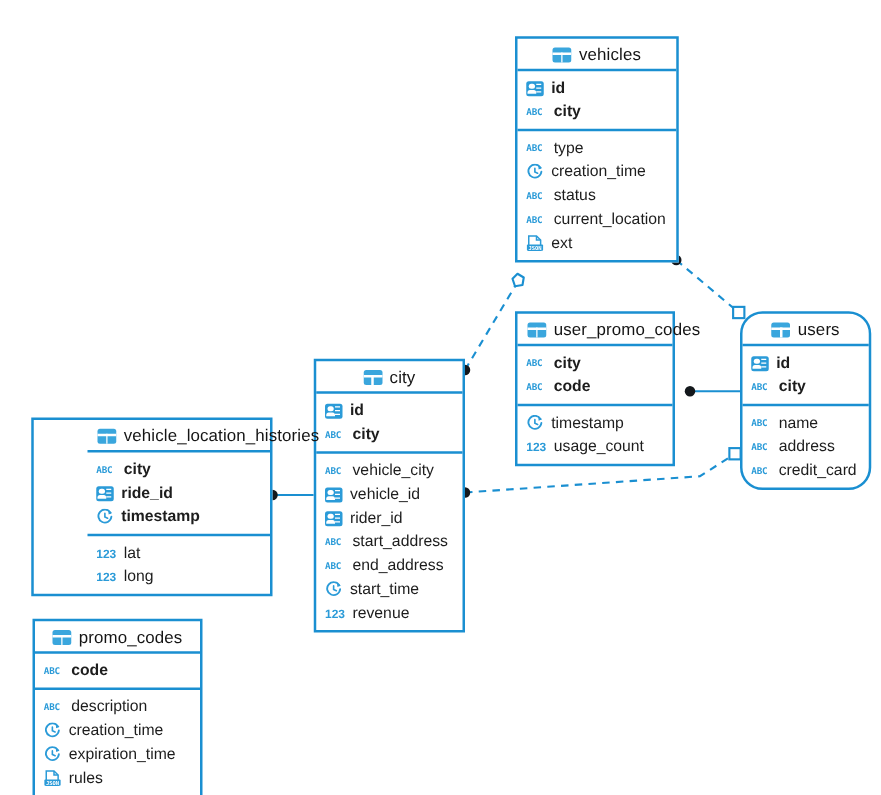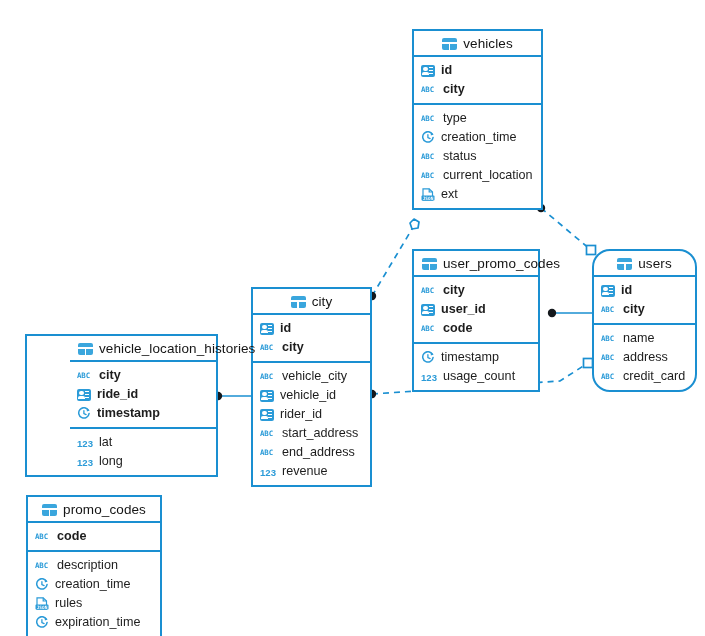--- a/index.html
+++ b/index.html
@@ -165,26 +165,20 @@
         <div class="tbl-header left">
           <span class="ic ic-table"></span>
           <span class="tbl-title">user_promo_codes</span>
         </div>
         <div class="section keys">
           <div class="field key">
             <span class="ic ic-abc">ABC</span>
             <span>city</span>
           </div>
           <div class="field key">
-            <span class="ic ic-uuid">
-              <i></i>
-            </span>
-            <span>user_id</span>
-          </div>
-          <div class="field key">
             <span class="ic ic-abc">ABC</span>
             <span>code</span>
           </div>
         </div>
         <div class="section">
           <div class="field">
             <span class="ic ic-clock">
               <svg width="14" height="13" viewBox="0 0 14 13">
                 <path d="M11.4 3.2 A5.2 5.2 0 1 0 12.1 6.4" fill="none" stroke="#2b9bd8" stroke-width="1.5" stroke-linecap="round"></path>
                 <path d="M9.6 1.3 L12.6 3.4 L9.9 4.6 Z" fill="#2b9bd8"></path>
@@ -267,20 +261,30 @@
           </div>
           <div class="field">
             <span class="ic ic-abc">ABC</span>
             <span>start_address</span>
           </div>
           <div class="field">
             <span class="ic ic-abc">ABC</span>
             <span>end_address</span>
           </div>
           <div class="field">
+            <span class="ic ic-clock">
+              <svg width="14" height="13" viewBox="0 0 14 13">
+                <path d="M11.4 3.2 A5.2 5.2 0 1 0 12.1 6.4" fill="none" stroke="#2b9bd8" stroke-width="1.5" stroke-linecap="round"></path>
+                <path d="M9.6 1.3 L12.6 3.4 L9.9 4.6 Z" fill="#2b9bd8"></path>
+                <path d="M6.9 3.7 L6.9 6.6 L9.1 7.6" fill="none" stroke="#2b9bd8" stroke-width="1.3" stroke-linecap="round"></path>
+              </svg>
+            </span>
+            <span>start_time</span>
+          </div>
+          <div class="field">
             <span class="ic ic-123">123</span>
             <span>revenue</span>
           </div>
         </div>
       </div>
       <div class="table-node" style="left: 25px; top: 334px; width: 193px; padding-left: 43px;">
         <div class="tbl-header left">
           <span class="ic ic-table"></span>
           <span class="tbl-title">vehicle_location_histories</span>
         </div>
@@ -335,39 +339,39 @@
           </div>
           <div class="field">
             <span class="ic ic-clock">
               <svg width="14" height="13" viewBox="0 0 14 13">
                 <path d="M11.4 3.2 A5.2 5.2 0 1 0 12.1 6.4" fill="none" stroke="#2b9bd8" stroke-width="1.5" stroke-linecap="round"></path>
                 <path d="M9.6 1.3 L12.6 3.4 L9.9 4.6 Z" fill="#2b9bd8"></path>
                 <path d="M6.9 3.7 L6.9 6.6 L9.1 7.6" fill="none" stroke="#2b9bd8" stroke-width="1.3" stroke-linecap="round"></path>
               </svg>
             </span>
             <span>creation_time</span>
+          </div>
+          <div class="field">
+            <span class="ic ic-clock">
+              <svg width="14" height="13" viewBox="0 0 14 13">
+                <path d="M11.4 3.2 A5.2 5.2 0 1 0 12.1 6.4" fill="none" stroke="#2b9bd8" stroke-width="1.5" stroke-linecap="round"></path>
+                <path d="M9.6 1.3 L12.6 3.4 L9.9 4.6 Z" fill="#2b9bd8"></path>
+                <path d="M6.9 3.7 L6.9 6.6 L9.1 7.6" fill="none" stroke="#2b9bd8" stroke-width="1.3" stroke-linecap="round"></path>
+              </svg>
+            </span>
+            <span>expiration_time</span>
           </div>
           <div class="field">
             <span class="ic ic-json">
               <svg width="14" height="13" viewBox="0 0 14 13">
                 <path d="M2 0.8 h6.2 l3.3 3.2 v8.2 h-9.5 z" fill="#ffffff" stroke="#2b9bd8" stroke-width="1.2"></path>
                 <path d="M8.2 0.8 v3.2 h3.3" fill="none" stroke="#2b9bd8" stroke-width="1.2"></path>
                 <rect x="0.5" y="7.6" width="13" height="5" rx="0.8" fill="#2b9bd8"></rect>
                 <text x="7" y="11.7" font-family="DejaVu Sans Mono, monospace" font-size="4.4" font-weight="bold" fill="#ffffff" text-anchor="middle">JSON</text>
               </svg>
             </span>
             <span>rules</span>
           </div>
-          <div class="field">
-            <span class="ic ic-clock">
-              <svg width="14" height="13" viewBox="0 0 14 13">
-                <path d="M11.4 3.2 A5.2 5.2 0 1 0 12.1 6.4" fill="none" stroke="#2b9bd8" stroke-width="1.5" stroke-linecap="round"></path>
-                <path d="M9.6 1.3 L12.6 3.4 L9.9 4.6 Z" fill="#2b9bd8"></path>
-                <path d="M6.9 3.7 L6.9 6.6 L9.1 7.6" fill="none" stroke="#2b9bd8" stroke-width="1.3" stroke-linecap="round"></path>
-              </svg>
-            </span>
-            <span>expiration_time</span>
-          </div>
         </div>
       </div>
     </div>
 
 </div>
 
 </body></html>

